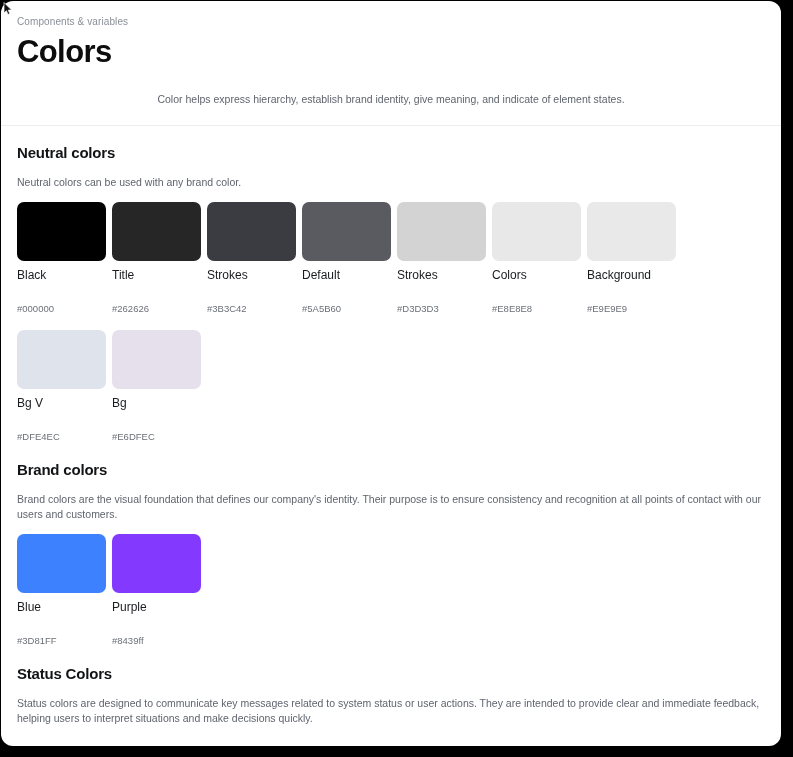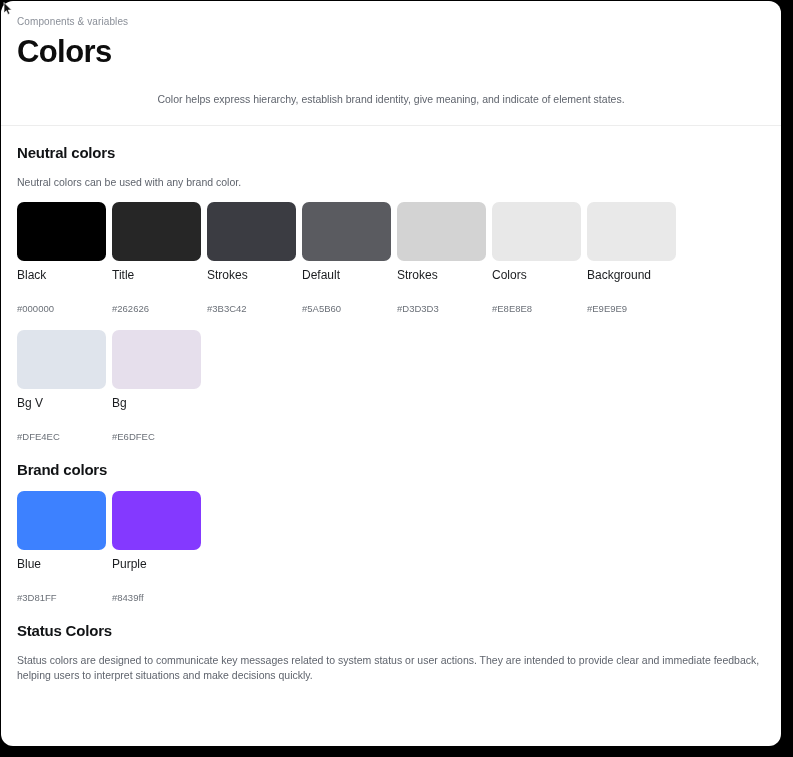--- a/index.html
+++ b/index.html
@@ -195,20 +195,21 @@
             </div>
             <div class="swatch">
               <div class="swatch-chip" style="background: rgb(230, 223, 236);"></div>
               <div class="swatch-name">Bg</div>
               <div class="swatch-hex">#E6DFEC</div>
             </div>
           </div>
         </div>
         <div class="section">
           <div class="section-title">Brand colors</div>
+          <div class="section-desc">Brand colors are the visual foundation that defines our company's identity. Their purpose is to ensure consistency and recognition at all points of contact with our users and customers.</div>
           <div class="swatch-grid">
             <div class="swatch">
               <div class="swatch-chip" style="background: rgb(61, 129, 255);"></div>
               <div class="swatch-name">Blue</div>
               <div class="swatch-hex">#3D81FF</div>
             </div>
             <div class="swatch">
               <div class="swatch-chip" style="background: rgb(132, 57, 255);"></div>
               <div class="swatch-name">Purple</div>
               <div class="swatch-hex">#8439ff</div>

